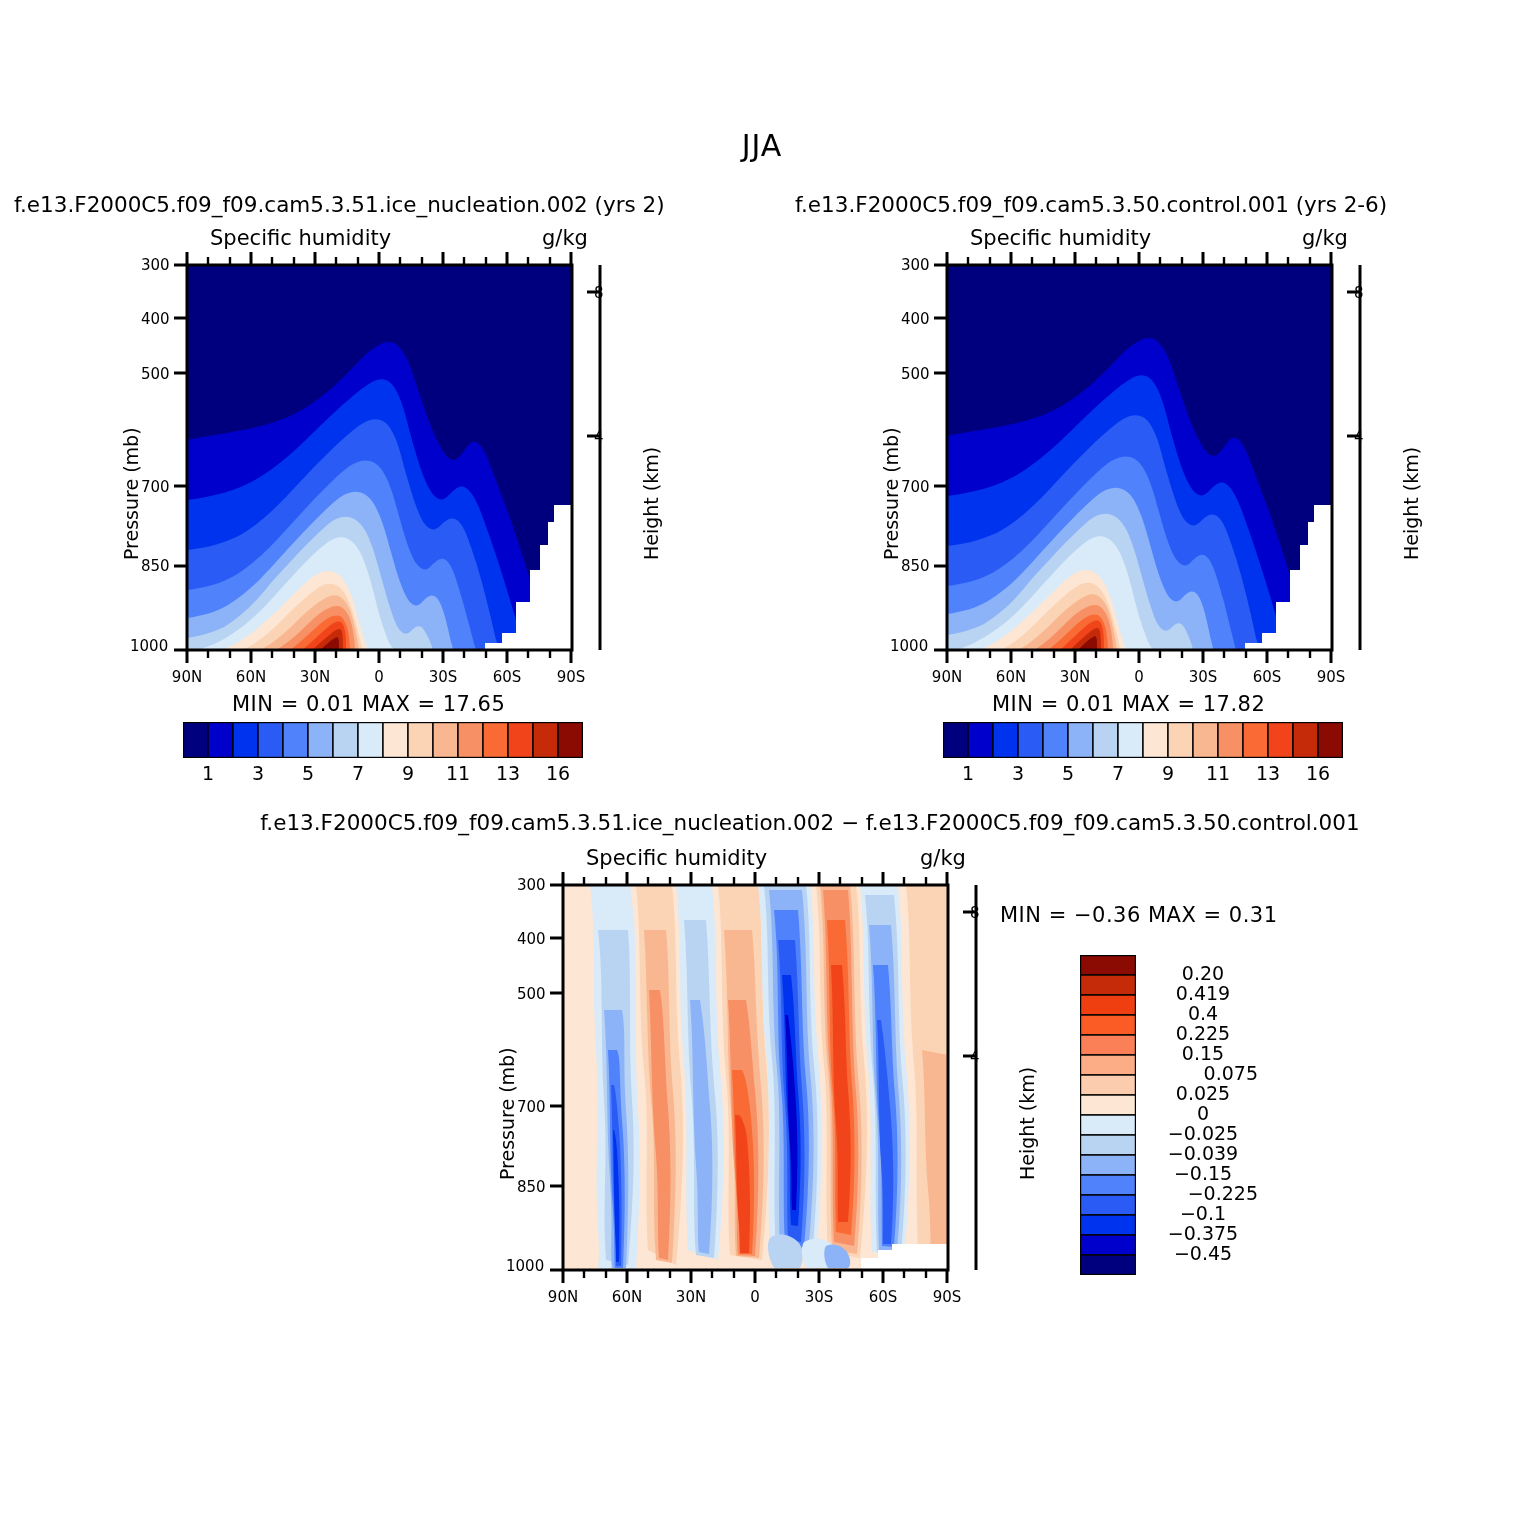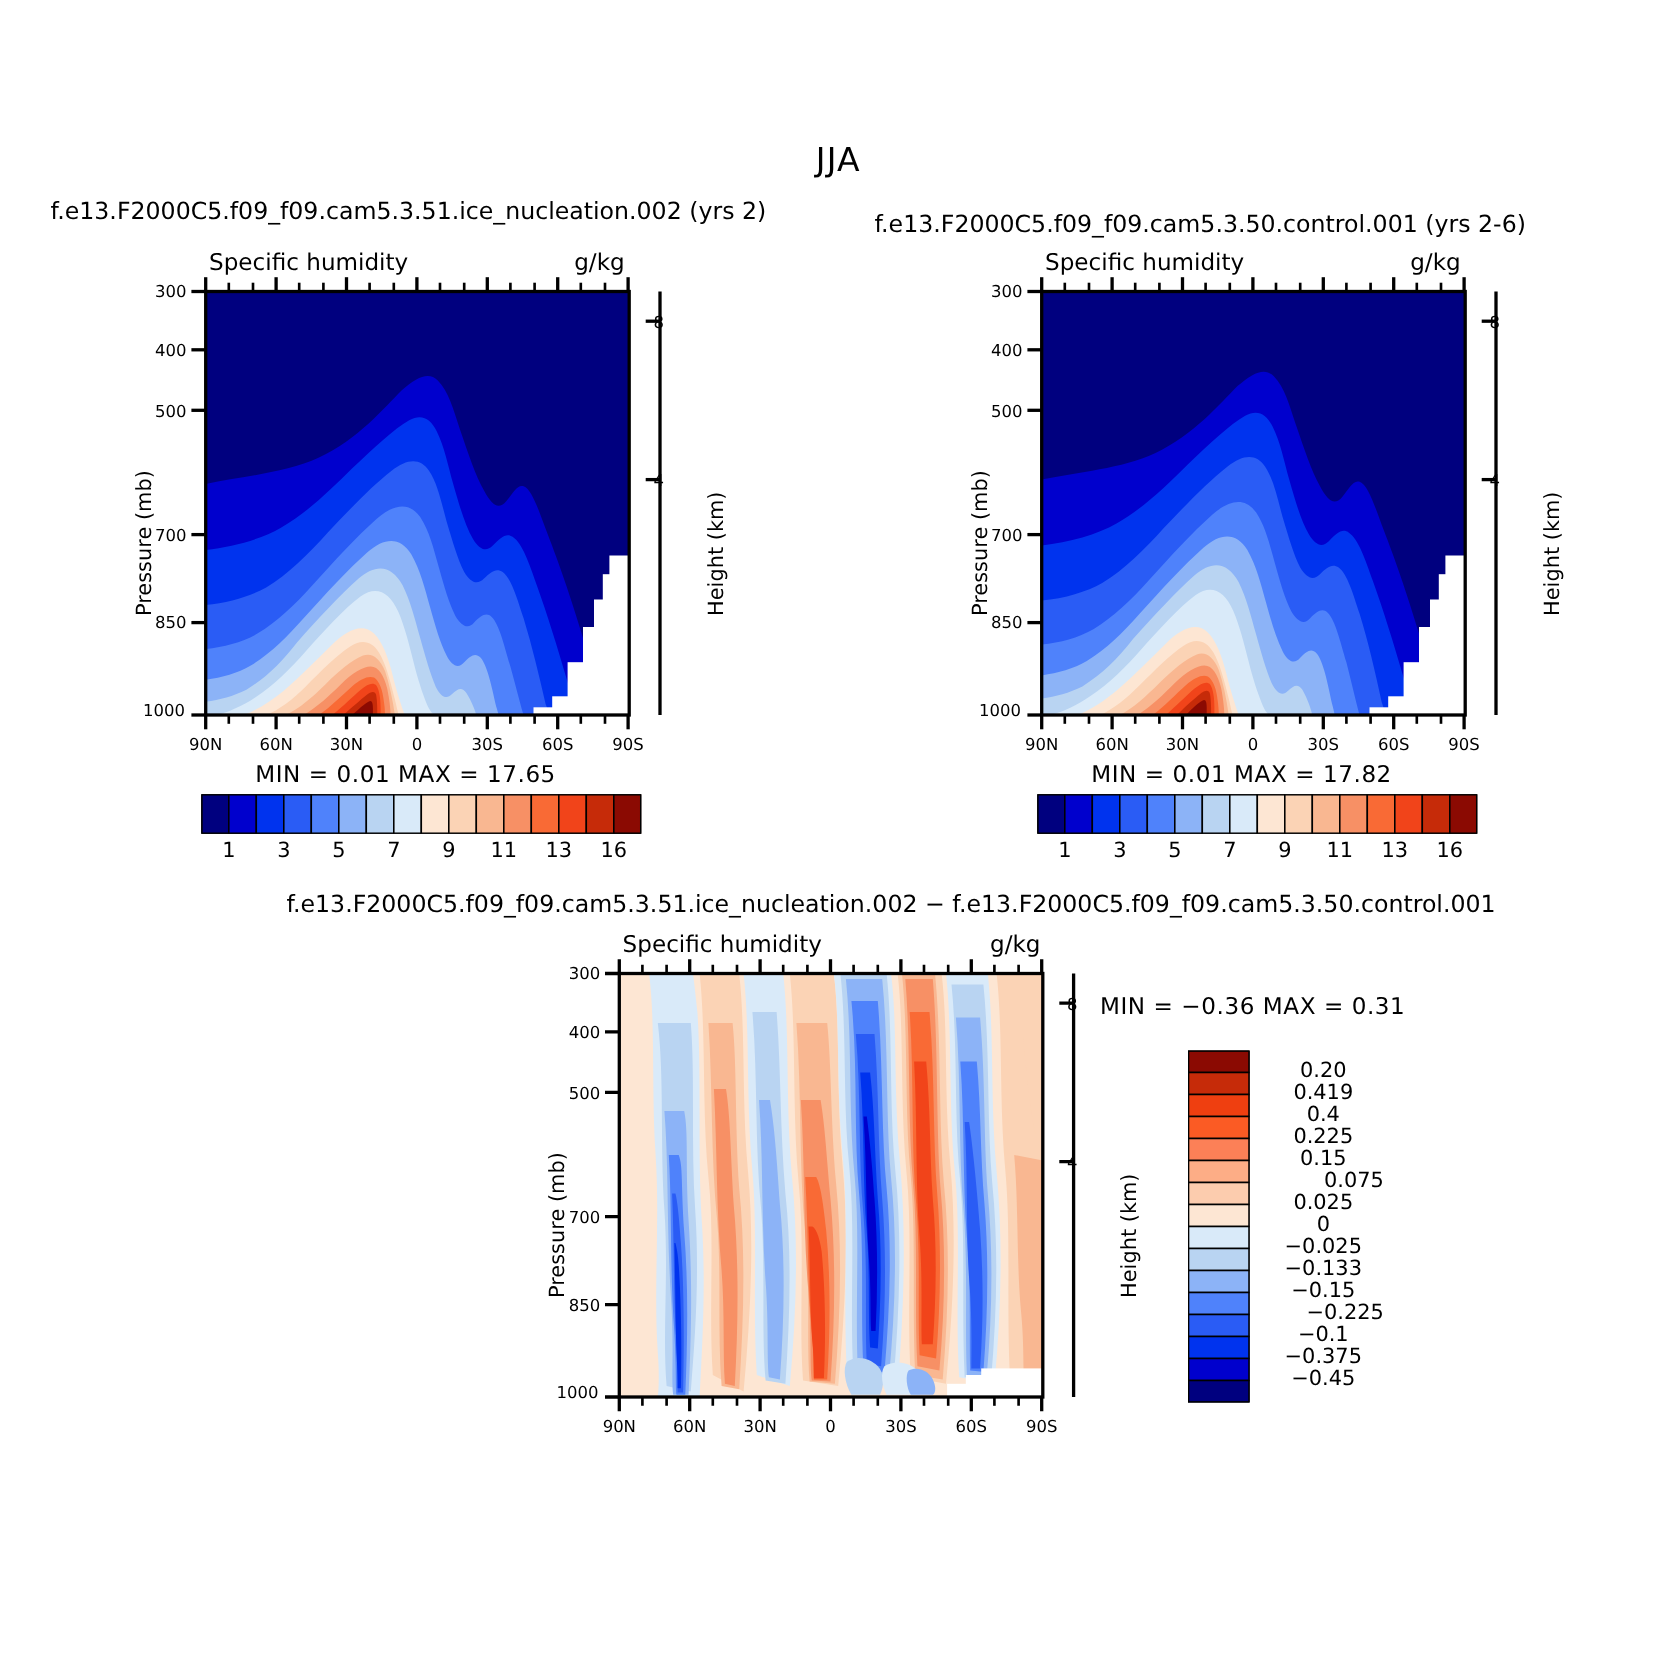--- a/index.html
+++ b/index.html
@@ -2,37 +2,37 @@
 <html><head>
 <meta charset="utf-8">
 <style>
   html,body{margin:0;padding:0;background:#ffffff;}
   body{width:1524px;height:1524px;position:relative;overflow:hidden;
        font-family:"DejaVu Sans","Liberation Sans",sans-serif;color:#000;}
   .abs{position:absolute;}
   .ctr{text-align:center;}
   #season-title{left:0;top:128;width:1524px;font-size:30px;letter-spacing:1px;}
   .case-title{font-size:21.5px;white-space:nowrap;}
-  .panel-sub{font-size:21px;white-space:nowrap;}
+  .panel-sub{font-size:21px;white-space:nowrap;margin-left:20px;}
   .axlabel{font-size:19px;white-space:nowrap;}
   .ticklabel{font-size:15px;white-space:nowrap;}
   .minmax{font-size:21px;white-space:nowrap;letter-spacing:.5px;}
   .cbarlabel{font-size:19px;white-space:nowrap;}
   .rot{transform-origin:0 0;}
   svg{display:block;}
   .frame{fill:none;stroke:#000;stroke-width:3;}
   .tick{stroke:#000;stroke-width:3;}
   .tickminor{stroke:#000;stroke-width:2.4;}
 </style>
 </head>
 <body>
 
 <div class="abs ctr" id="season-title" style="left:0px;top:128px;width:1524px;">JJA</div>
 
-<div class="abs case-title" style="left:14px;top:180px;margin-left:32px;">f.e13.F2000C5.f09_f09.cam5.3.51.ice_nucleation.002 (yrs 2)</div>
+<div class="abs case-title" style="left:14px;top:192px;">f.e13.F2000C5.f09_f09.cam5.3.51.ice_nucleation.002 (yrs 2)</div>
 <div class="abs panel-sub" style="left:190px;top:226px;">Specific humidity</div>
 <div class="abs panel-sub" style="left:522px;top:226px;">g/kg</div>
 
 <div class="abs rot axlabel" style="left:120px;top:560px;transform:rotate(-90deg);">Pressure (mb)</div>
 <div class="abs rot axlabel" style="left:640px;top:560px;transform:rotate(-90deg);">Height (km)</div>
 
 <div class="abs ticklabel" style="left:141px;top:256px;">300</div>
 <div class="abs ticklabel" style="left:141px;top:310px;">400</div>
 <div class="abs ticklabel" style="left:141px;top:365px;">500</div>
 <div class="abs ticklabel" style="left:141px;top:478px;">700</div>
@@ -548,19 +548,19 @@
 <div class="abs cbarlabel" id="cbD-labels" style="left: 1148px; top: 955px; width: 130px; height: 320px; position: absolute;">
     <div style="position: absolute; left: 0px; width: 110px; text-align: center; top: 7px; font-size: 19px;">0.20</div>
     <div style="position: absolute; left: 0px; width: 110px; text-align: center; top: 27px; font-size: 19px;">0.419</div>
     <div style="position: absolute; left: 0px; width: 110px; text-align: center; top: 47px; font-size: 19px;">0.4</div>
     <div style="position: absolute; left: 0px; width: 110px; text-align: center; top: 67px; font-size: 19px;">0.225</div>
     <div style="position: absolute; left: 0px; width: 110px; text-align: center; top: 87px; font-size: 19px;">0.15</div>
     <div style="position: absolute; left: 0px; width: 110px; text-align: right; top: 107px; font-size: 19px;">0.075</div>
     <div style="position: absolute; left: 0px; width: 110px; text-align: center; top: 127px; font-size: 19px;">0.025</div>
     <div style="position: absolute; left: 0px; width: 110px; text-align: center; top: 147px; font-size: 19px;">0</div>
     <div style="position: absolute; left: 0px; width: 110px; text-align: center; top: 167px; font-size: 19px;">−0.025</div>
-    <div style="position: absolute; left: 0px; width: 110px; text-align: center; top: 187px; font-size: 19px;">−0.133</div>
+    <div style="position: absolute; left: 0px; width: 110px; text-align: center; top: 187px; font-size: 19px;">−0.039</div>
     <div style="position: absolute; left: 0px; width: 110px; text-align: center; top: 207px; font-size: 19px;">−0.15</div>
     <div style="position: absolute; left: 0px; width: 110px; text-align: right; top: 227px; font-size: 19px;">−0.225</div>
     <div style="position: absolute; left: 0px; width: 110px; text-align: center; top: 247px; font-size: 19px;">−0.1</div>
     <div style="position: absolute; left: 0px; width: 110px; text-align: center; top: 267px; font-size: 19px;">−0.375</div>
     <div style="position: absolute; left: 0px; width: 110px; text-align: center; top: 287px; font-size: 19px;">−0.45</div>
   </div>
 
 </body></html>

